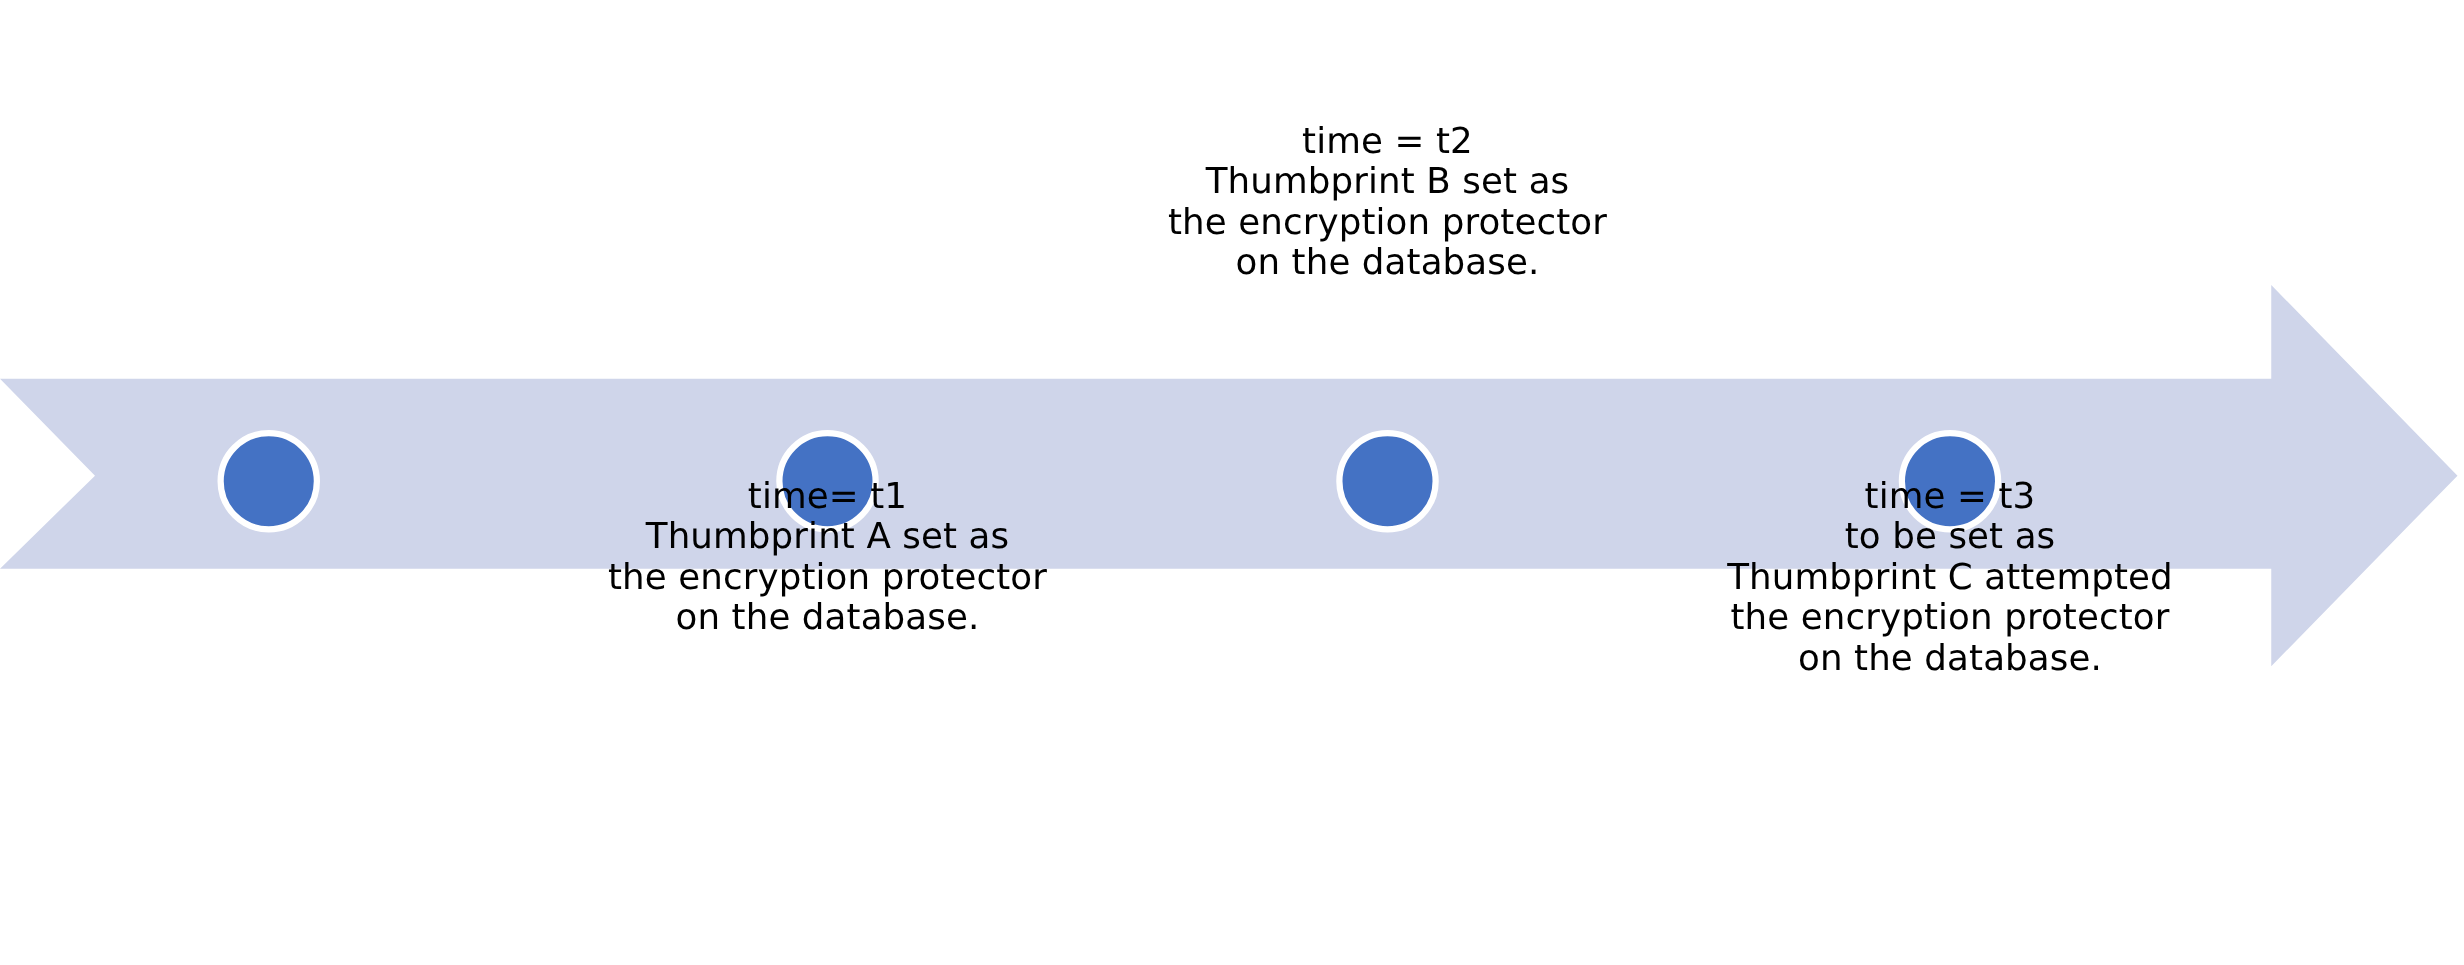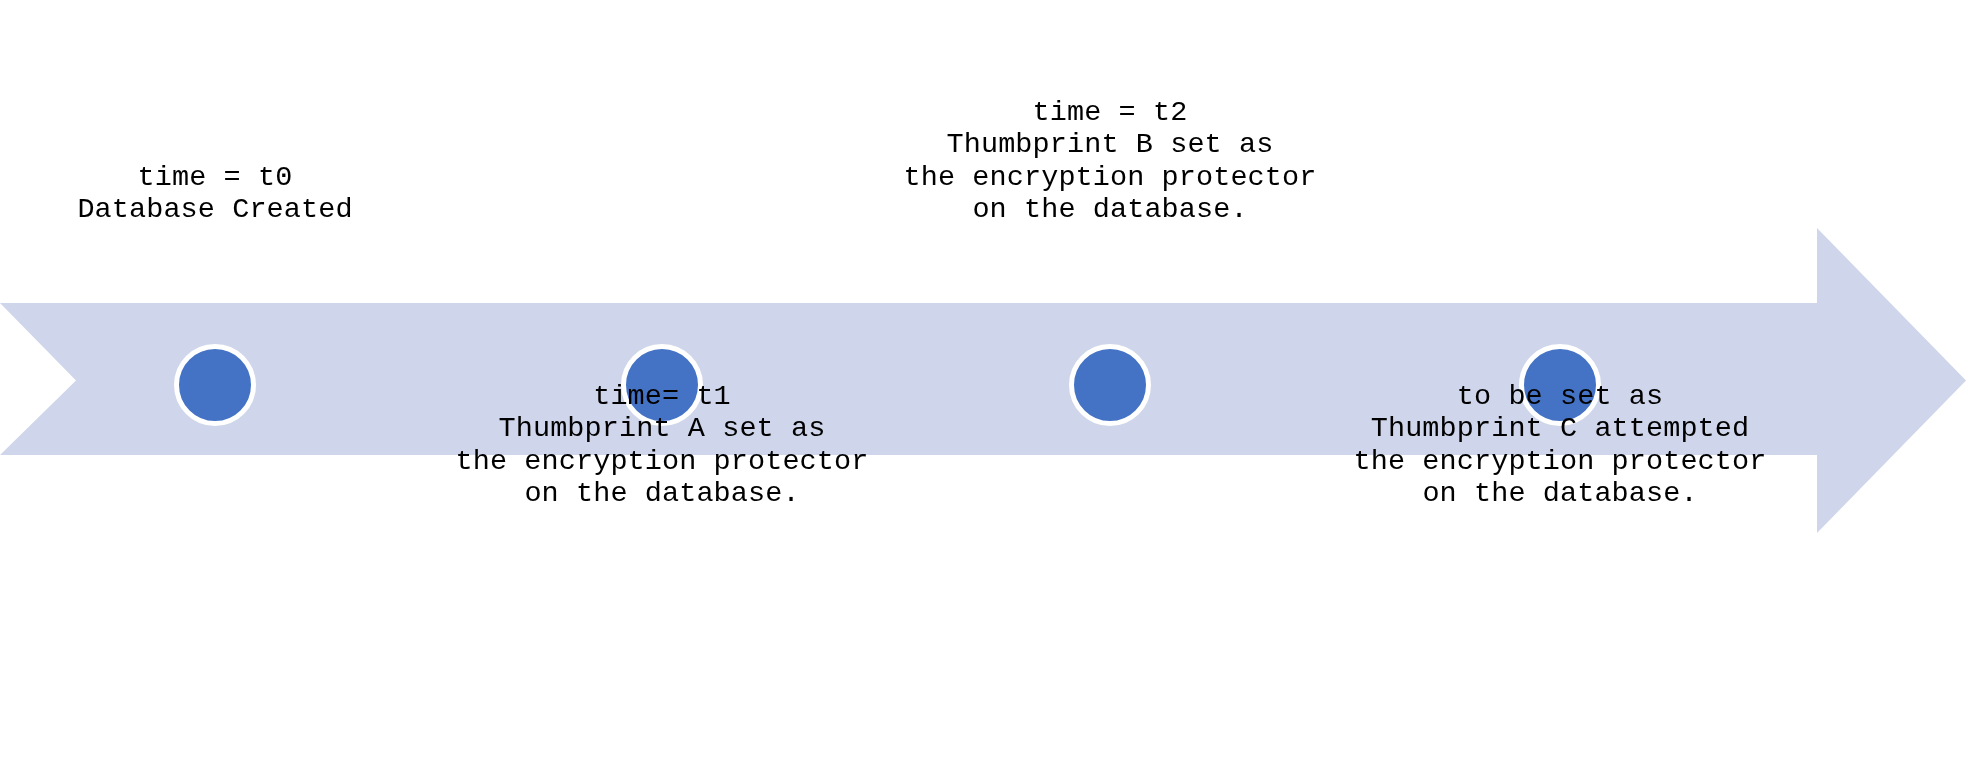--- a/index.html
+++ b/index.html
@@ -37,21 +37,20 @@
   }
   .label {
     position: absolute;
     text-align: center;
     color: #000000;
     font-size: 28.5px;
     line-height: 32.4px;
     white-space: nowrap;
     transform: translateX(-50%);
     letter-spacing: 0.1px;
-    font-family: Liberation Mono, monospace;
   }
   .label .line {
     display: block;
   }
   .label.above {
     
   }
 </style>
 </head>
 <body>
@@ -69,39 +68,36 @@
              L 0,455
              L 76,380.5
              Z" fill="#CFD5EA"></path>
   </svg>
 
   <div class="marker" style="left:215px; top:385px;"></div>
   <div class="marker" style="left:662px; top:385px;"></div>
   <div class="marker" style="left:1110px; top:385px;"></div>
   <div class="marker" style="left:1560px; top:385px;"></div>
 
-  <div class="label above" style="left:215px; top:162px;">
-    <span class="line">time = t0</span>
-    <span class="line">Database Created</span>
-  </div>
 
   <div class="label below" style="left:662px; top:381px;text-align:center;">
     <span class="line">time= t1</span>
     <span class="line">Thumbprint A set as</span>
     <span class="line">the encryption protector</span>
     <span class="line">on the database.</span>
   </div>
 
   <div class="label above" style="left:1110px; top:97px;">
     <span class="line">time = t2</span>
     <span class="line">Thumbprint B set as</span>
     <span class="line">the encryption protector</span>
     <span class="line">on the database.</span>
   </div>
 
   <div class="label below" style="left:1560px; top:381px;">
+    <span class="line">time = t3</span>
     <span class="line">to be set as</span>
     <span class="line">Thumbprint C attempted</span>
     <span class="line">the encryption protector</span>
     <span class="line">on the database.</span>
   </div>
 
 </div>
 
 </body></html>

